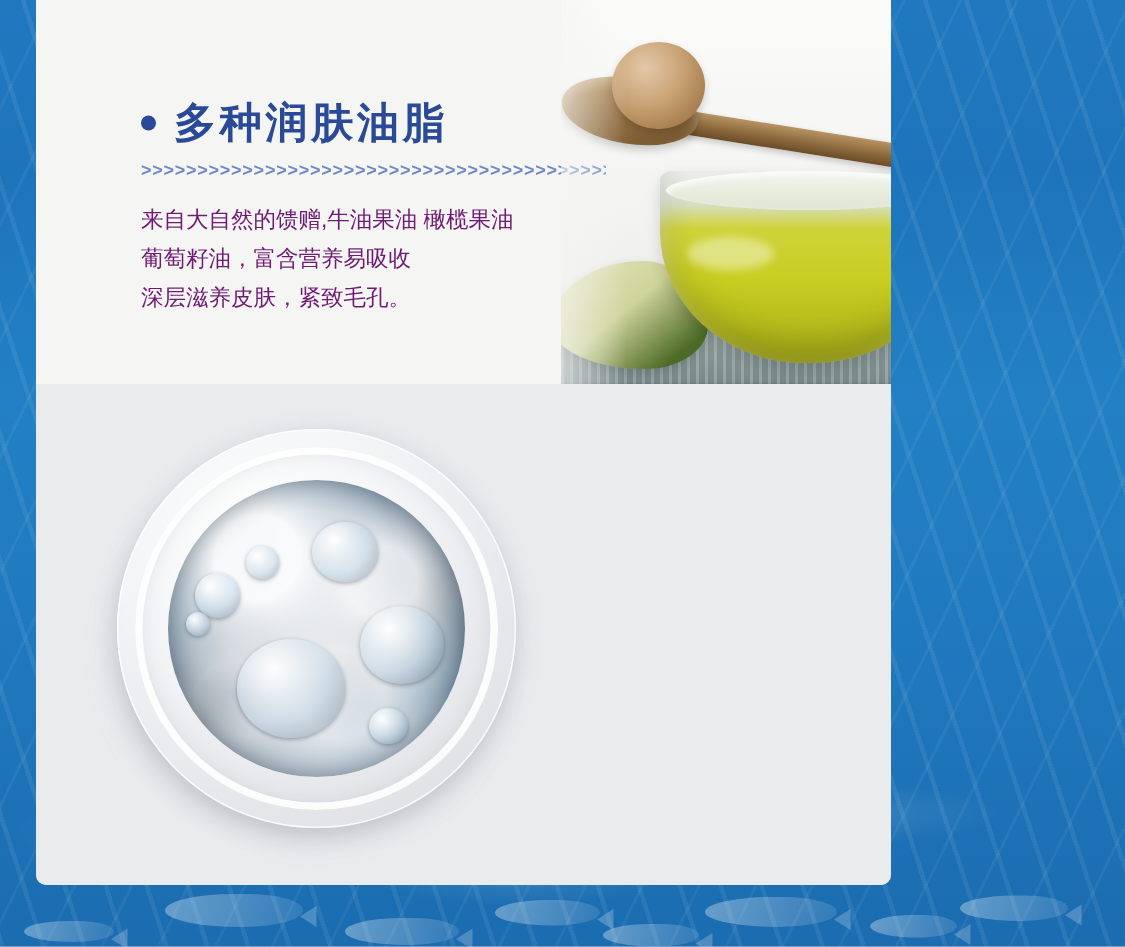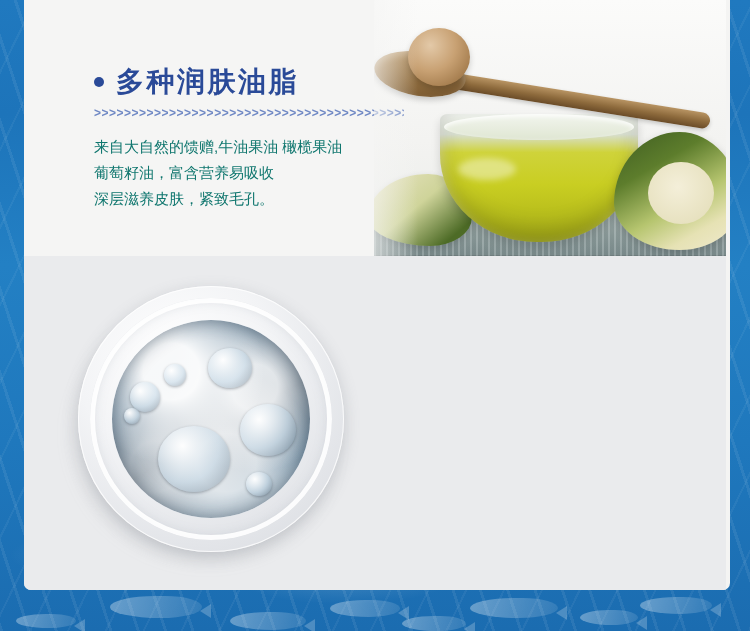--- a/index.html
+++ b/index.html
@@ -26,21 +26,21 @@
   }
   
   .fish{position:absolute;border-radius:50% 40% 45% 55%/50%;
     background:linear-gradient(100deg,rgba(255,255,255,.34),rgba(255,255,255,.10));
     filter:blur(.4px);}
   .fish::after{content:"";position:absolute;right:-9px;top:38%;
     border-top:7px solid transparent;border-bottom:7px solid transparent;
     border-right:11px solid rgba(255,255,255,.22);}
 
   
-  .card{position:absolute;left:24px;top:0;width:706px;height:590px;
+  .card{position:absolute;left:24px;top:0;width:570px;height:590px;
     background:#f4f4f3;border-radius:0 0 7px 7px;overflow:hidden;}
 
   
   .sec1{position:absolute;left:0;top:0;width:702px;height:256px;background:#f5f5f4;}
   .sec1-photo{position:absolute;right:0;top:0;width:352px;height:256px;overflow:hidden;
     background:linear-gradient(180deg,#fbfbfa 0%,#f3f3f1 55%,#e9ebe8 100%);}
   .sec1-photo::before{content:"";position:absolute;left:-26px;top:0;width:70px;height:100%;
     background:linear-gradient(90deg,#f5f5f4,rgba(245,245,244,0));z-index:6;}
   .board{position:absolute;left:0;bottom:0;width:100%;height:54px;
     background:linear-gradient(180deg,#a9b6b4,#8e9e9d 60%,#7e8f90);
@@ -105,21 +105,21 @@
     box-shadow:0 1px 3px rgba(20,35,50,.35);}
 
   
   .block{position:absolute;}
   .head{display:flex;align-items:center;gap:12px;}
   .dot{width:10px;height:10px;border-radius:50%;background:#2a4a98;flex:0 0 auto;}
   .title{font-size:28px;font-weight:bold;color:#2a4a98;letter-spacing:2.5px;
     line-height:1;white-space:nowrap;}
   .chev{margin-top:11px;color:#6f88c4;font-size:12px;line-height:1;
     letter-spacing:.5px;white-space:nowrap;overflow:hidden;font-weight:bold;}
-  .body-txt{margin-top:15px;color:#0f766e;font-size:15px;line-height:1.72;white-space:pre-line;}
+  .body-txt{margin-top:15px;color:#701a75;font-size:15px;line-height:1.72;white-space:pre-line;}
 
   .b1{left:70px;top:68px;width:310px;}
 </style>
 </head>
 <body>
 
 <div class="page">
 
   <div class="water-bg">
     <div class="fish" style="left:110px;top:596px;width:92px;height:22px;"></div>

